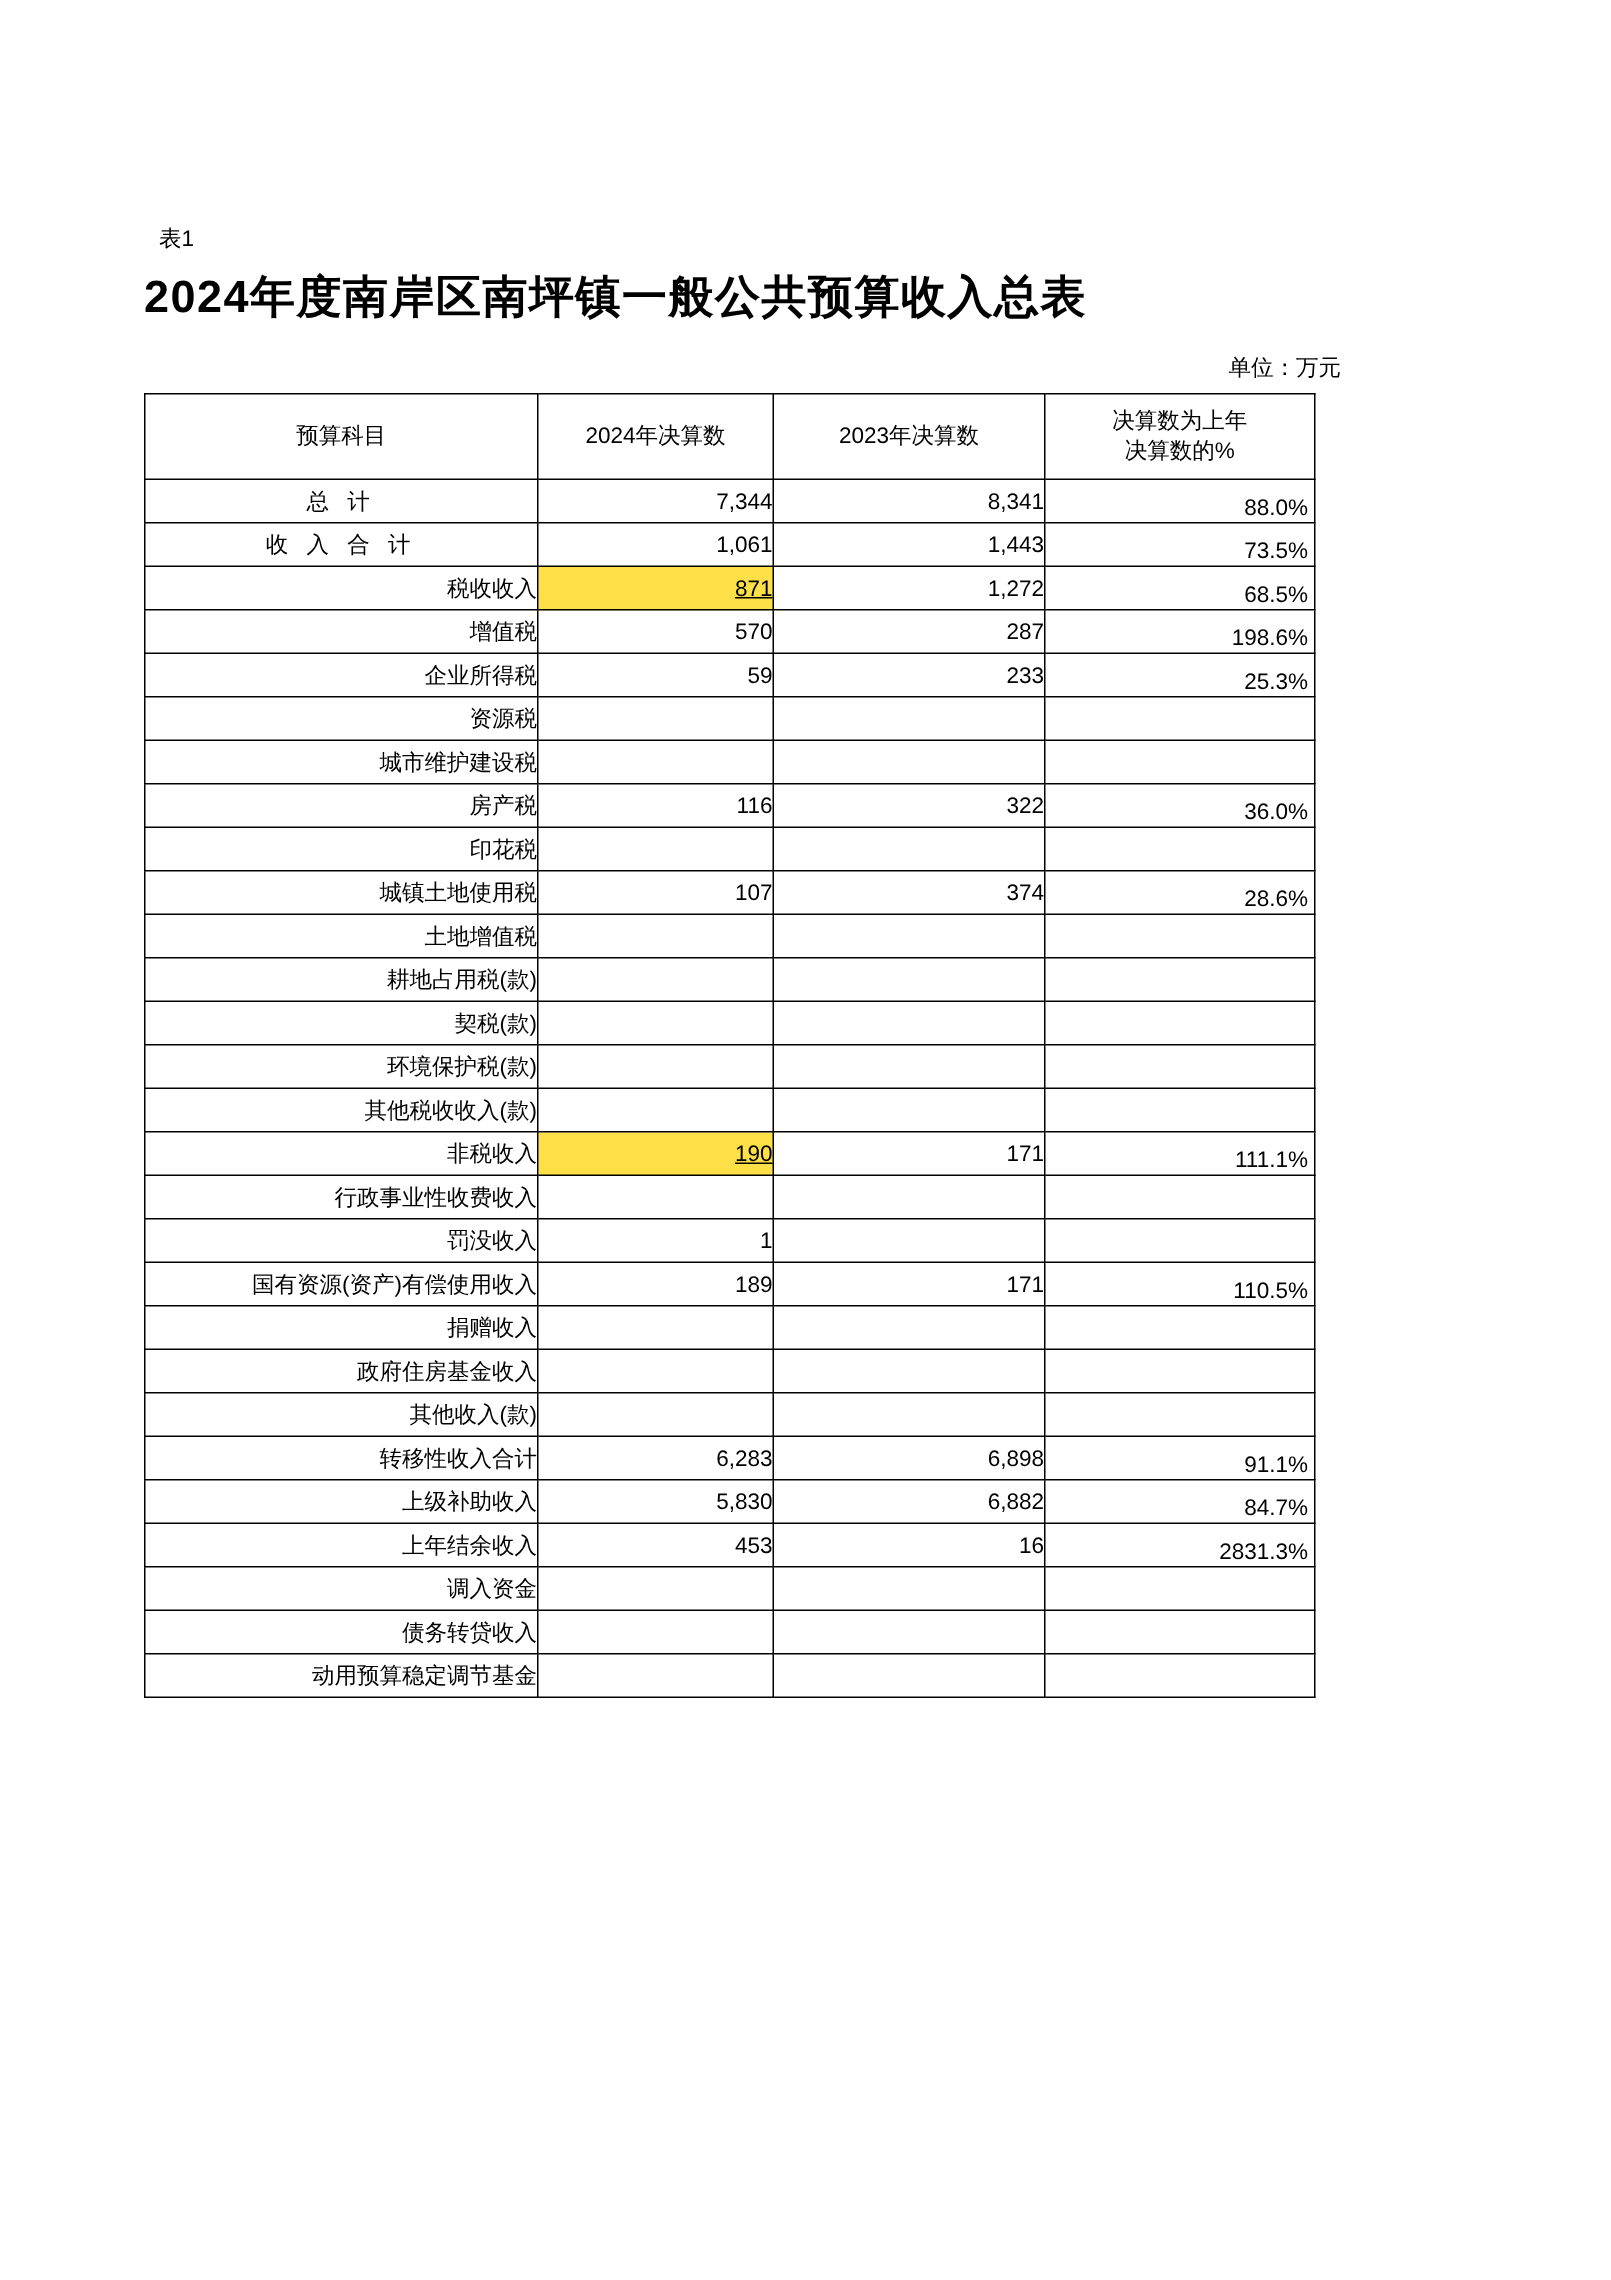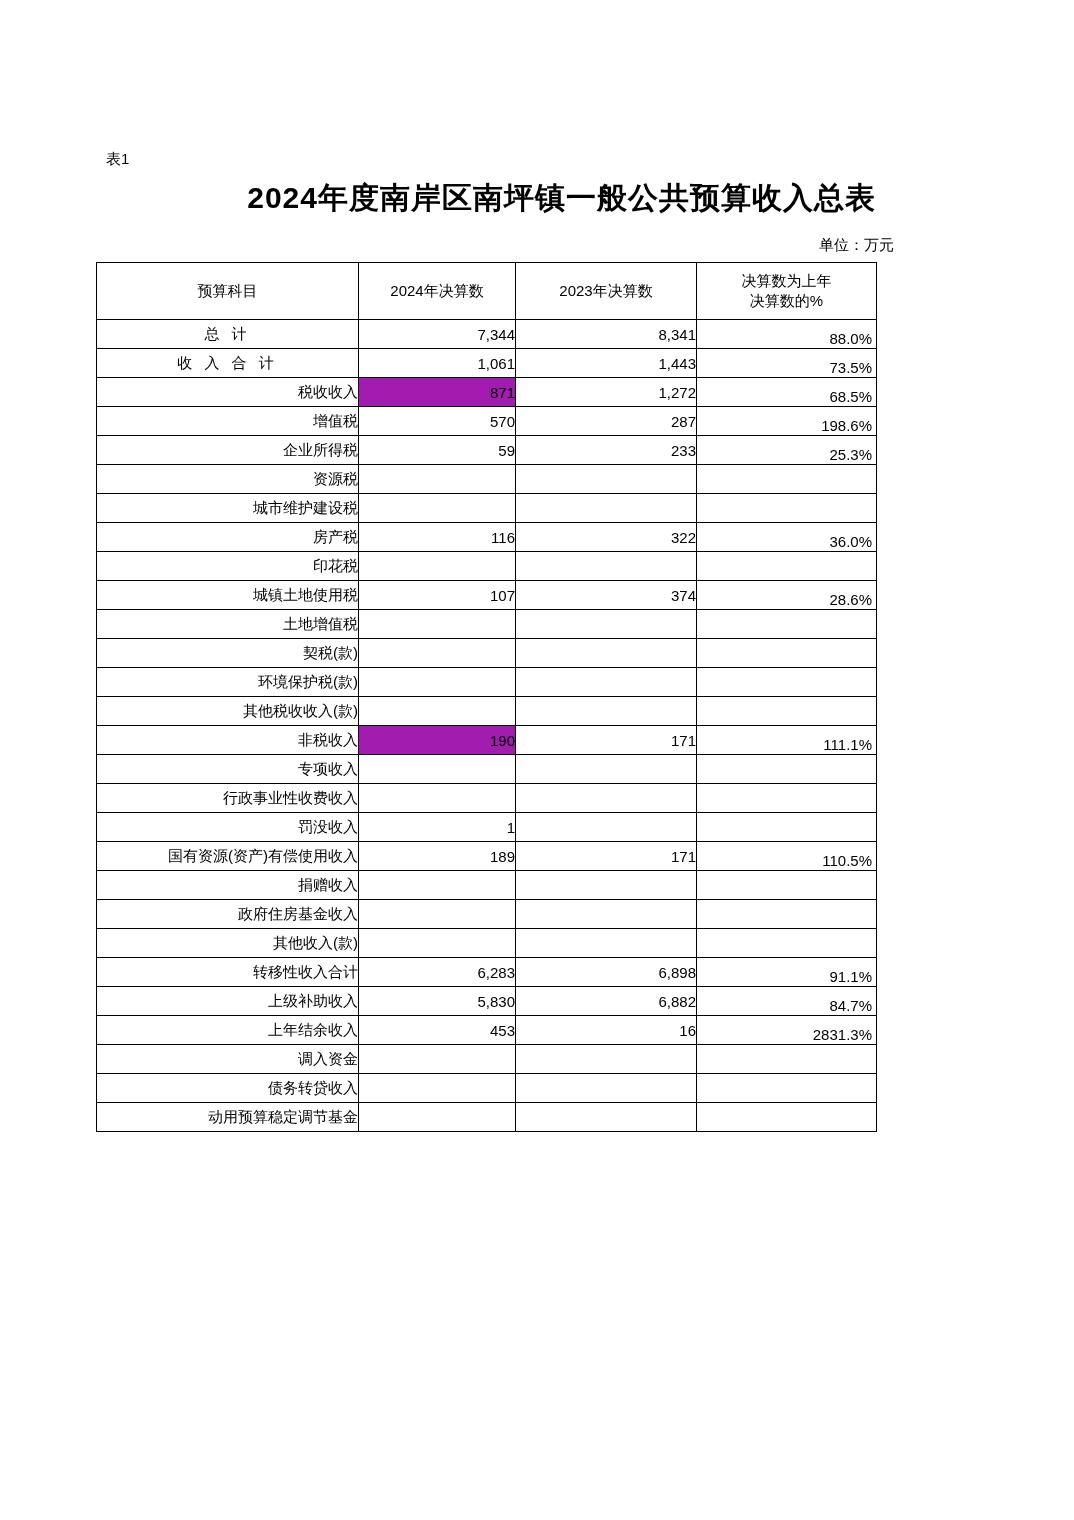--- a/index.html
+++ b/index.html
@@ -28,21 +28,21 @@
     top: 124px;
     font-size: 15px;
     font-family: "Liberation Sans", "DejaVu Sans", sans-serif;
     color: #000;
   }
   .doc-title {
     position: absolute;
     left: 96px;
     top: 152px;
     width: 780px;
-    text-align: right;
+    text-align: left;
     font-size: 30px;
     font-weight: bold;
     font-family: "Liberation Sans", "DejaVu Sans", sans-serif;
     letter-spacing: 1px;
     white-space: nowrap;
   }
   .unit-label {
     position: absolute;
     right: 180px;
     top: 210px;
@@ -96,21 +96,22 @@
     padding-right: 7px;
     white-space: nowrap;
     font-size: 15px;
   }
   .cell-num.pct {
     padding-right: 4px;
     vertical-align: bottom;
     padding-bottom: 1px;
   }
   .hl {
-    background: #a21caf;
+    background: #fde047;
+    text-decoration: underline;
   }
 </style>
 </head>
 <body>
 
 <div class="page">
 
   <div class="sheet-label">表1</div>
 
   <div class="doc-title">2024年度南岸区南坪镇一般公共预算收入总表</div>
@@ -196,20 +197,26 @@
           <td class="cell-num">374</td>
           <td class="cell-num pct">28.6%</td>
         </tr>
         <tr>
           <td class="cell-item indent-1">土地增值税</td>
           <td class="cell-num"></td>
           <td class="cell-num"></td>
           <td class="cell-num pct"></td>
         </tr>
         <tr>
+          <td class="cell-item indent-1">耕地占用税(款)</td>
+          <td class="cell-num"></td>
+          <td class="cell-num"></td>
+          <td class="cell-num pct"></td>
+        </tr>
+        <tr>
           <td class="cell-item indent-1">契税(款)</td>
           <td class="cell-num"></td>
           <td class="cell-num"></td>
           <td class="cell-num pct"></td>
         </tr>
         <tr>
           <td class="cell-item indent-1">环境保护税(款)</td>
           <td class="cell-num"></td>
           <td class="cell-num"></td>
           <td class="cell-num pct"></td>
@@ -220,26 +227,20 @@
           <td class="cell-num"></td>
           <td class="cell-num pct"></td>
         </tr>
         <tr>
           <td class="cell-item indent-0">非税收入</td>
           <td class="cell-num hl">190</td>
           <td class="cell-num">171</td>
           <td class="cell-num pct">111.1%</td>
         </tr>
         <tr>
-          <td class="cell-item indent-1">专项收入</td>
-          <td class="cell-num"></td>
-          <td class="cell-num"></td>
-          <td class="cell-num pct"></td>
-        </tr>
-        <tr>
           <td class="cell-item indent-1">行政事业性收费收入</td>
           <td class="cell-num"></td>
           <td class="cell-num"></td>
           <td class="cell-num pct"></td>
         </tr>
         <tr>
           <td class="cell-item indent-1">罚没收入</td>
           <td class="cell-num">1</td>
           <td class="cell-num"></td>
           <td class="cell-num pct"></td>

